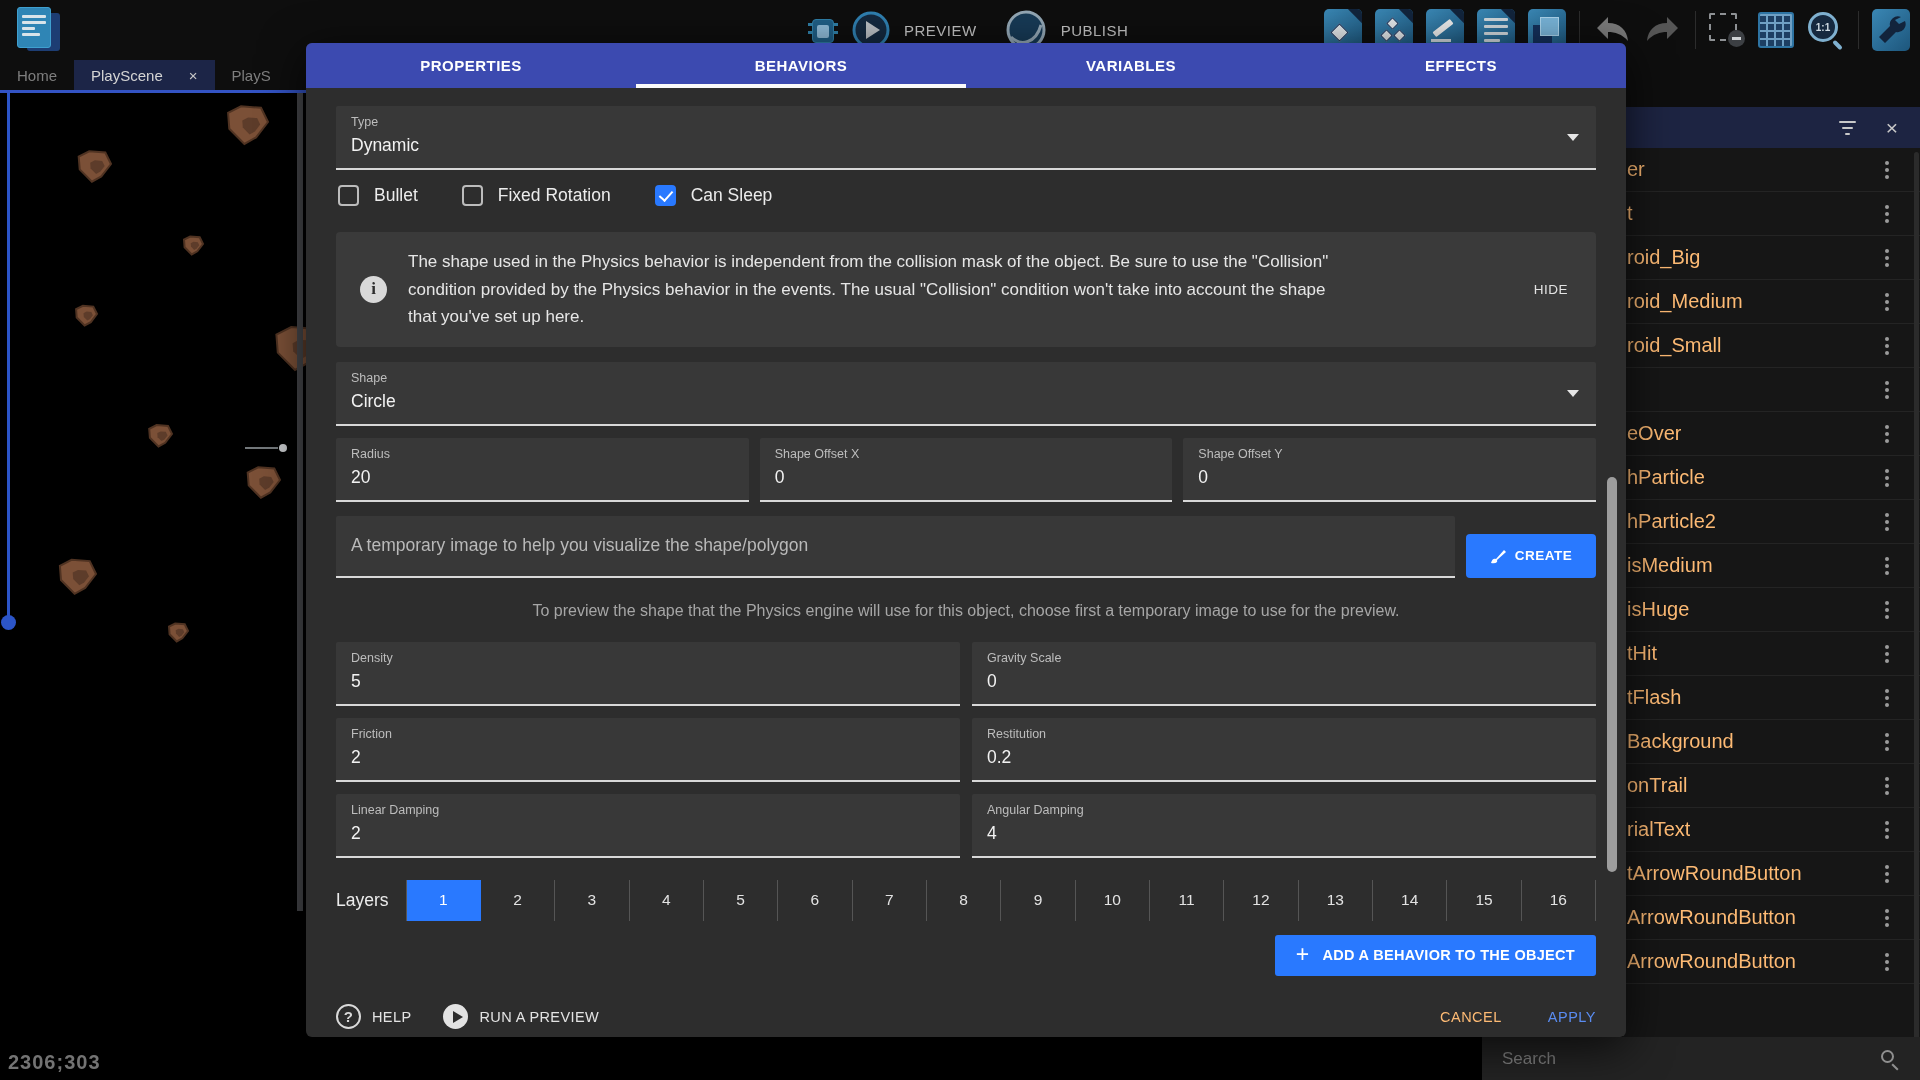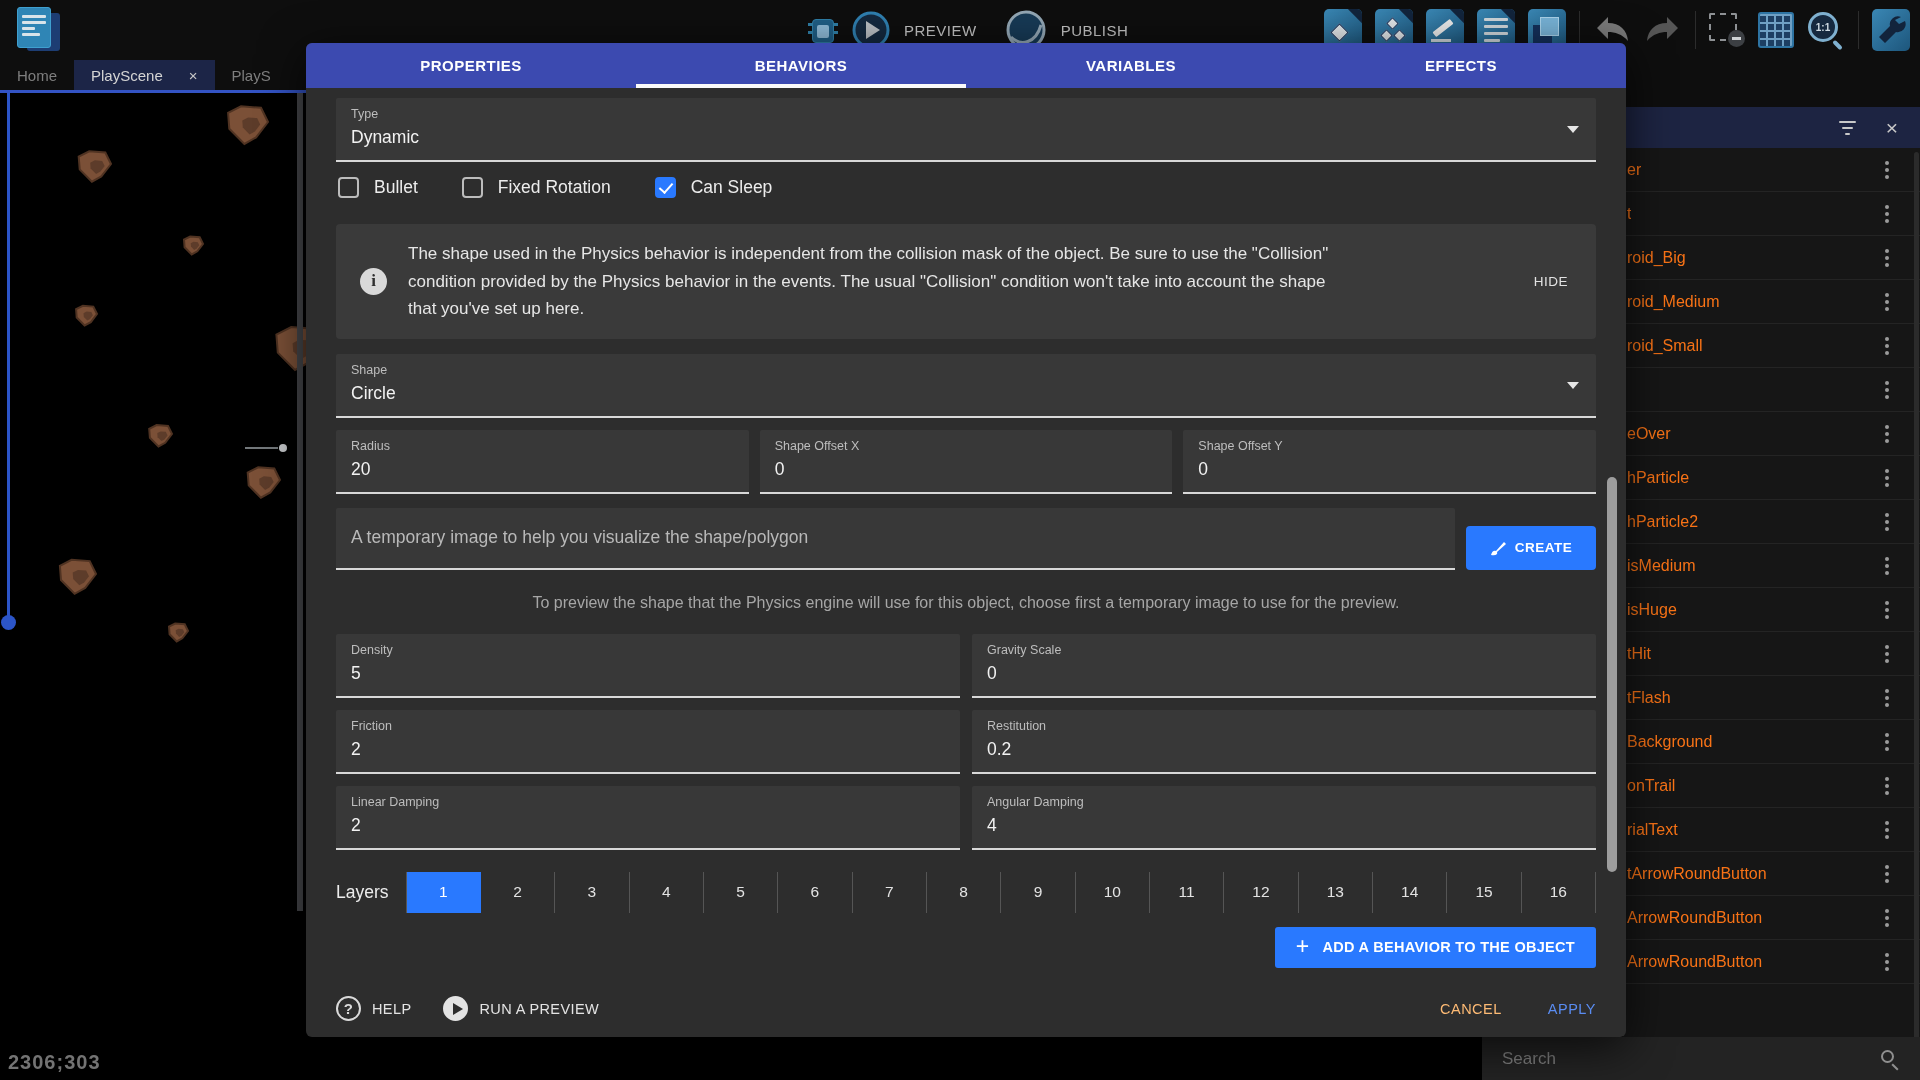--- a/index.html
+++ b/index.html
@@ -52,40 +52,40 @@
   .blue-guide{position:absolute;left:7px;top:0;width:3px;height:529px;background:#2c55c8}
   .blue-dot{position:absolute;left:1px;top:522px;width:15px;height:15px;border-radius:50%;background:#2c55c8}
 
   
   .panel{position:absolute;left:1623px;top:107px;width:297px;height:973px;background:#161616;z-index:4}
   .panel-header{height:41px;background:#1d2442;display:flex;align-items:center;justify-content:flex-end;gap:30px;padding-right:22px}
   .filter-icon{display:flex;flex-direction:column;gap:4px;align-items:center}
   .filter-icon i{height:2px;background:#c9c9c9;border-radius:1px}
   .panel-close{color:#c9c9c9;font-size:21px;line-height:1}
   .panel-row{height:44px;position:relative;border-bottom:1px solid #242424;display:flex;align-items:center;padding:0 48px 0 4px}
-  .panel-row .plabel{font-size:16px;color:#f97316;white-space:nowrap;overflow:hidden}
+  .panel-row .plabel{font-size:20px;color:#fdba74;white-space:nowrap;overflow:hidden}
   .kebab{position:absolute;right:31px;top:50%;transform:translateY(-50%);display:flex;flex-direction:column;gap:3px}
   .kebab i{width:4px;height:4px;border-radius:50%;background:#9b9b9b}
   .panel-scroll{position:absolute;right:1px;top:45px;height:930px;width:5px;background:#2b2b2b;border-radius:3px}
 
   .searchbar{position:absolute;left:1482px;top:1037px;width:438px;height:43px;background:#232323;display:flex;align-items:center;padding:0 20px;z-index:6}
   .searchbar .ph{font-size:17px;color:#7f7f7f;flex:1}
   .mag{position:relative;width:20px;height:20px}
   .mag .c{position:absolute;left:1px;top:1px;width:13px;height:13px;border:2px solid #8f8f8f;border-radius:50%}
   .mag .t{position:absolute;right:1px;bottom:1px;width:8px;height:2px;background:#8f8f8f;transform:rotate(45deg)}
   .nub{position:absolute;left:1514px;top:1037px;width:0;height:0;border-left:9px solid transparent;border-right:9px solid transparent;border-bottom:9px solid #55565a;z-index:6}
 
   
   .dialog{position:absolute;left:306px;top:43px;width:1320px;height:994px;background:#2d2d2d;border-radius:6px;
           box-shadow:0 10px 45px rgba(0,0,0,.7);z-index:20}
   .dlg-tabs{display:flex;height:45px;background:#3c4ab0;border-radius:6px 6px 0 0}
   .dlg-tab{flex:1;display:flex;align-items:center;justify-content:center;color:#fff;font-size:15px;font-weight:bold;
            letter-spacing:.5px;border-bottom:4px solid transparent;padding-top:3px}
   .dlg-tab.active{border-bottom-color:#fafafa}
-  .dlg-body{padding:4px 30px 0}
+  .dlg-body{padding:12px 30px 0}
 
   .field{background:#383838;border-bottom:2px solid #d8d8d8;border-radius:2px 2px 0 0;height:64px;padding:9px 15px 0;position:relative}
   .field .lbl{font-size:12.5px;color:#bdbdbd}
   .field .val{font-size:17.5px;color:#f2f2f2;margin-top:6px}
   .caret{position:absolute;right:17px;top:28px;width:0;height:0;border-left:6px solid transparent;border-right:6px solid transparent;border-top:7px solid #e6e6e6}
   .mt{margin-top:15px}
 
   .cb-row{display:flex;align-items:flex-start;margin:15px 2px 0;height:34px}
   .cb-item{display:flex;align-items:center;margin-right:44px}
   .checkbox{width:21px;height:21px;border:2.5px solid #bcbcbc;border-radius:4px;margin-right:15px;position:relative;flex:0 0 auto}

